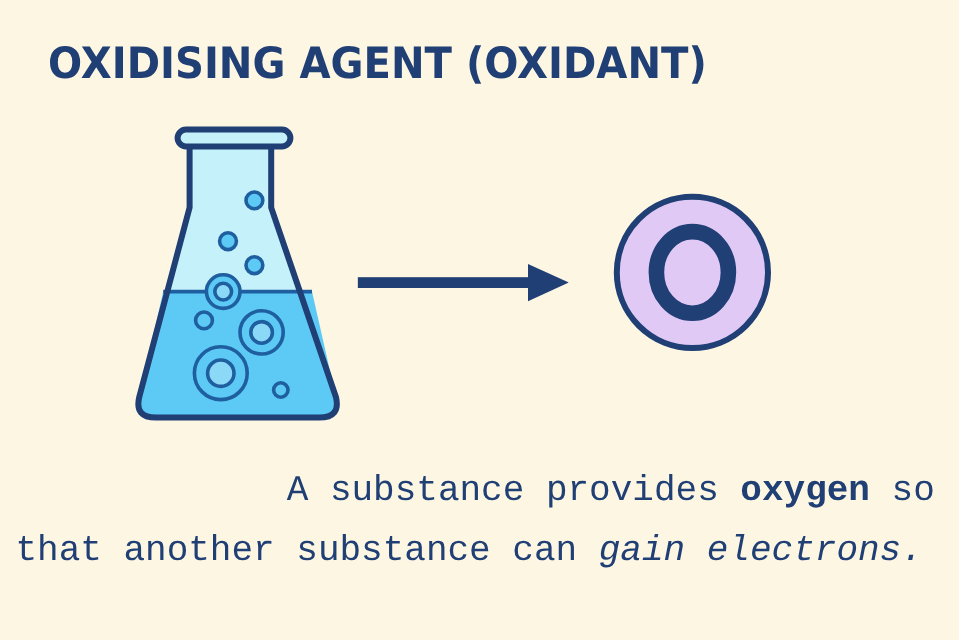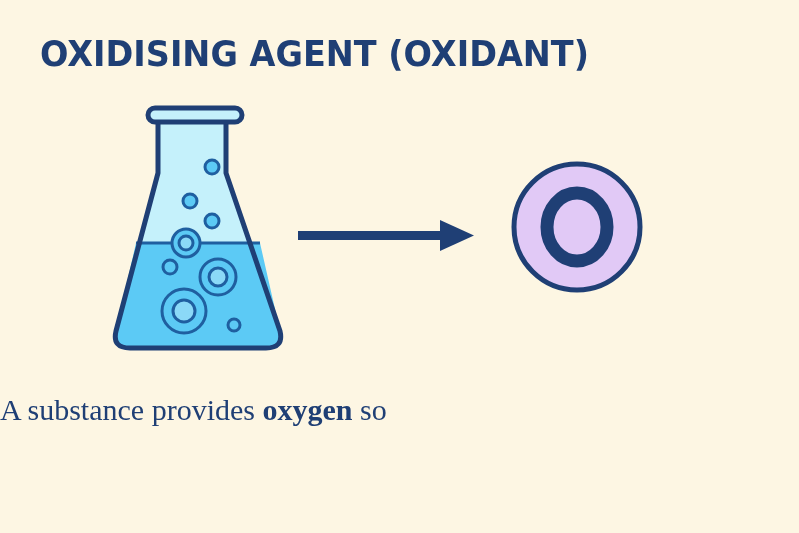--- a/index.html
+++ b/index.html
@@ -14,22 +14,22 @@
     font-family:"DejaVu Sans", sans-serif;
     font-weight:bold; font-size:36px; letter-spacing:0px;
     color:#1f3f75; white-space:nowrap;
     transform:scaleX(0.93); transform-origin:left top;
   }
   .flask { position:absolute; left:108px; top:103px; }
   .arrow { position:absolute; left:298px; top:218px; }
   .atom { position:absolute; left:510px; top:160px; }
   .caption {
     position:absolute; left:0; width:799px; top:385px;
-    text-align:left; color:#1f3f75;
-    font-family:Liberation Serif, serif; font-size:30px;
+    text-align:right; color:#1f3f75;
+    font-family:Liberation Mono, monospace; font-size:30px;
     line-height:50px;
   }
   .caption .line { display:block; white-space:nowrap; }
   .caption .l1 { padding-right:20px; }
   .caption .l2 { padding-right:30px; }
   .caption b { font-weight:bold; }
   .caption i { font-style:italic; }
 </style>
 </head>
 <body>
@@ -72,13 +72,14 @@
 
 <div class="atom">
   <svg width="134" height="134" viewBox="0 0 134 134">
     <circle cx="67" cy="67" r="63" fill="#e1c9f6" stroke="#1f3f75" stroke-width="5"></circle>
     <ellipse cx="67" cy="67" rx="30" ry="34" fill="none" stroke="#1f3f75" stroke-width="13"></ellipse>
   </svg>
 </div>
 
 <div class="caption">
   <span class="line l1"><span>A substance provides </span><b>oxygen</b><span> so</span></span>
+  <span class="line l2"><span>that another substance can </span><i>gain electrons.</i></span>
 </div>
 
 </body></html>

